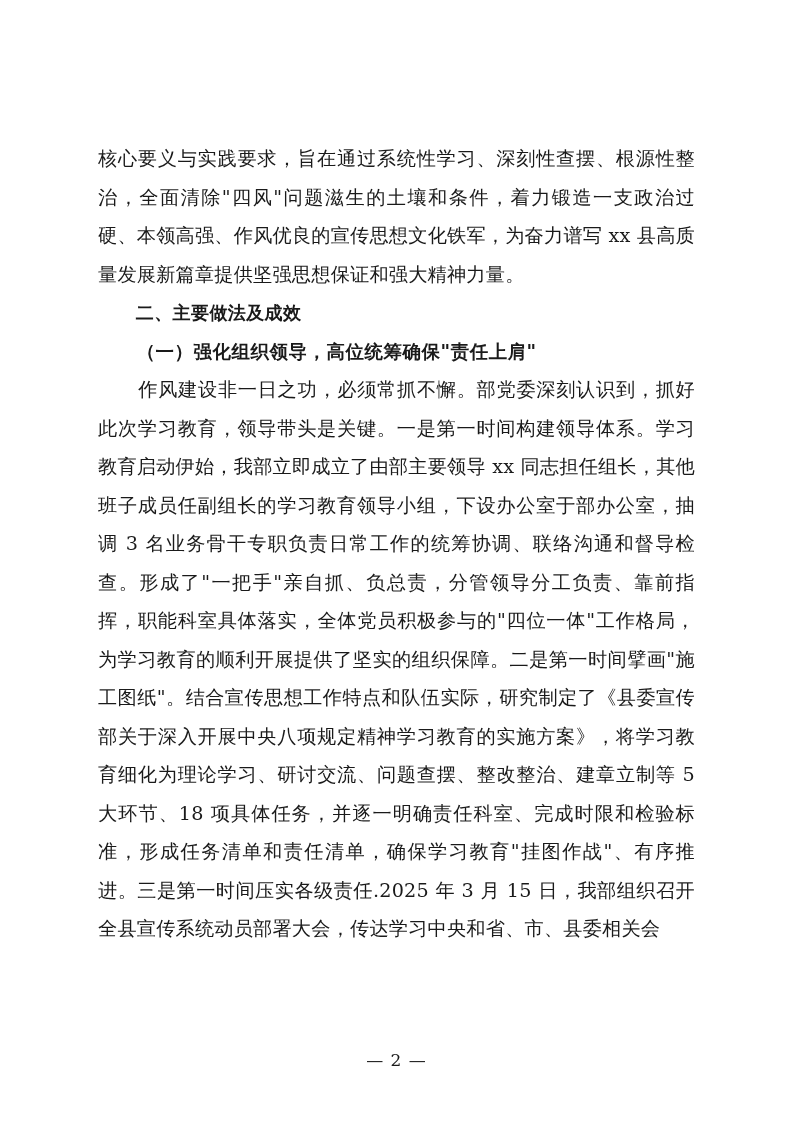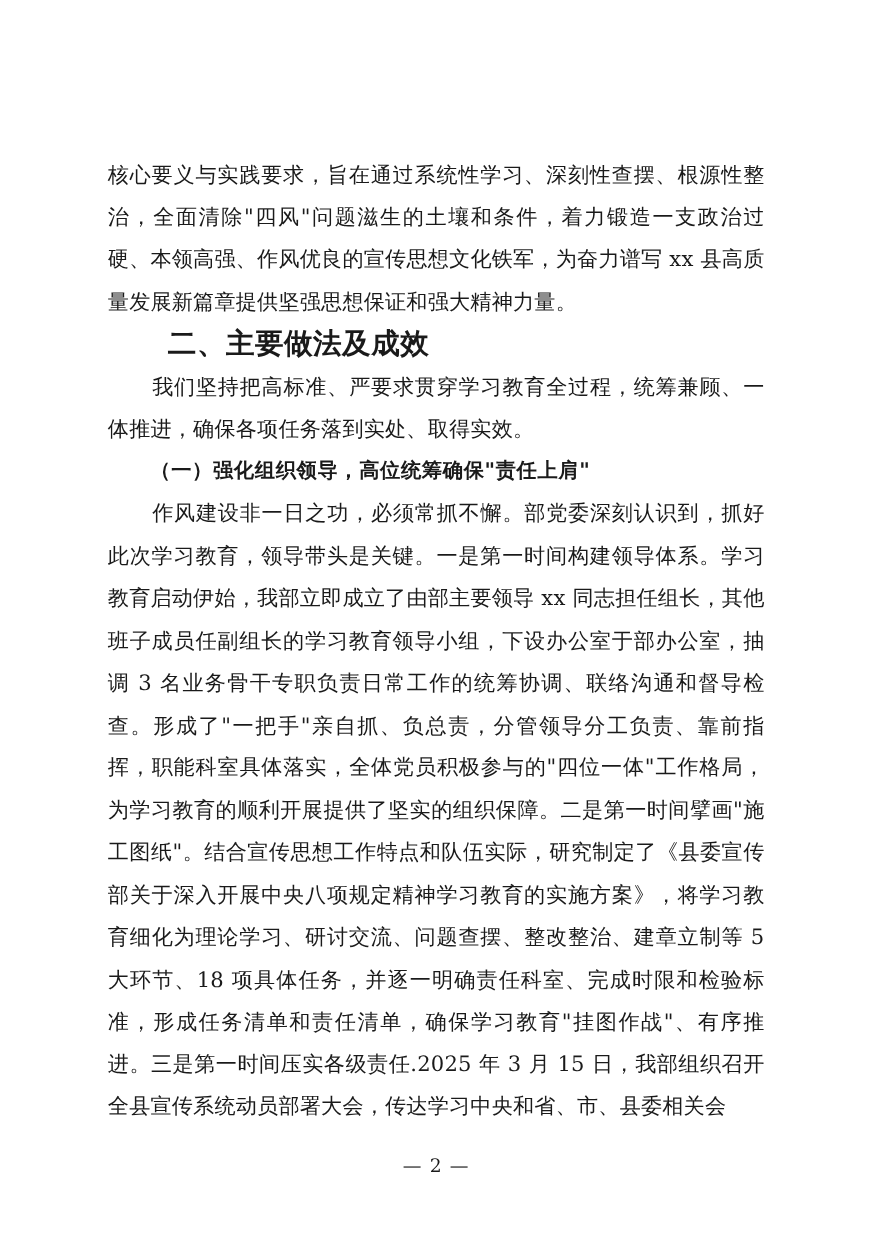--- a/index.html
+++ b/index.html
@@ -35,21 +35,21 @@
     margin: 0;
     text-indent: 0;
   }
   .para.indent {
     text-indent: 2.1em;
   }
   .heading {
     margin: 0;
     font-weight: bold;
     text-indent: 2.1em;
-    font-size: 26px;
+    font-size: 18px;
     line-height: 38.5px;
     font-family: "DejaVu Sans", "Liberation Sans", sans-serif;
     letter-spacing: 0.4px;
   }
   .subheading {
     margin: 0;
     font-weight: bold;
     text-indent: 2.1em;
     font-size: 18.4px;
     line-height: 38.5px;
@@ -67,18 +67,17 @@
     letter-spacing: 1px;
   }
 </style>
 </head>
 <body>
 
 <div class="page">
   <div class="doc-body">
     <p class="para">核心要义与实践要求，旨在通过系统性学习、深刻性查摆、根源性整治，全面清除"四风"问题滋生的土壤和条件，着力锻造一支政治过硬、本领高强、作风优良的宣传思想文化铁军，为奋力谱写 xx 县高质量发展新篇章提供坚强思想保证和强大精神力量。</p>
     <p class="heading">二、主要做法及成效</p>
-    <p class="para indent">我们坚持把高标准、严要求贯穿学习教育全过程，统筹兼顾、一体推进，确保各项任务落到实处、取得实效。</p>
     <p class="subheading">（一）强化组织领导，高位统筹确保"责任上肩"</p>
     <p class="para indent">作风建设非一日之功，必须常抓不懈。部党委深刻认识到，抓好此次学习教育，领导带头是关键。一是第一时间构建领导体系。学习教育启动伊始，我部立即成立了由部主要领导 xx 同志担任组长，其他班子成员任副组长的学习教育领导小组，下设办公室于部办公室，抽调 3 名业务骨干专职负责日常工作的统筹协调、联络沟通和督导检查。形成了"一把手"亲自抓、负总责，分管领导分工负责、靠前指挥，职能科室具体落实，全体党员积极参与的"四位一体"工作格局，为学习教育的顺利开展提供了坚实的组织保障。二是第一时间擘画"施工图纸"。结合宣传思想工作特点和队伍实际，研究制定了《县委宣传部关于深入开展中央八项规定精神学习教育的实施方案》，将学习教育细化为理论学习、研讨交流、问题查摆、整改整治、建章立制等 5 大环节、18 项具体任务，并逐一明确责任科室、完成时限和检验标准，形成任务清单和责任清单，确保学习教育"挂图作战"、有序推进。三是第一时间压实各级责任.2025 年 3 月 15 日，我部组织召开全县宣传系统动员部署大会，传达学习中央和省、市、县委相关会</p>
   </div>
   <div class="footer">— 2 —</div>
 </div>
 
 </body></html>

